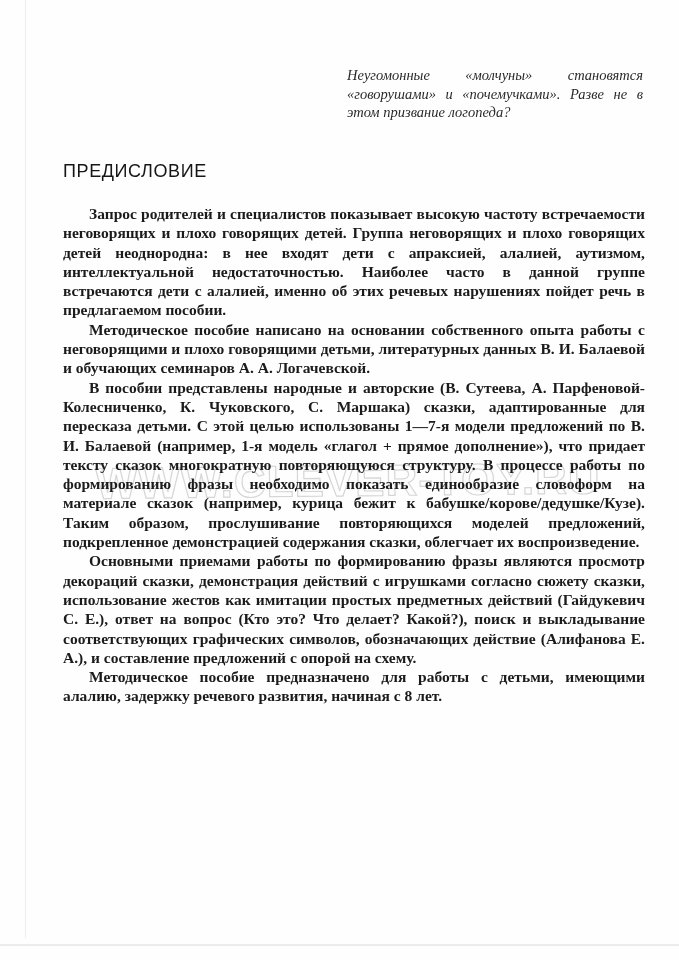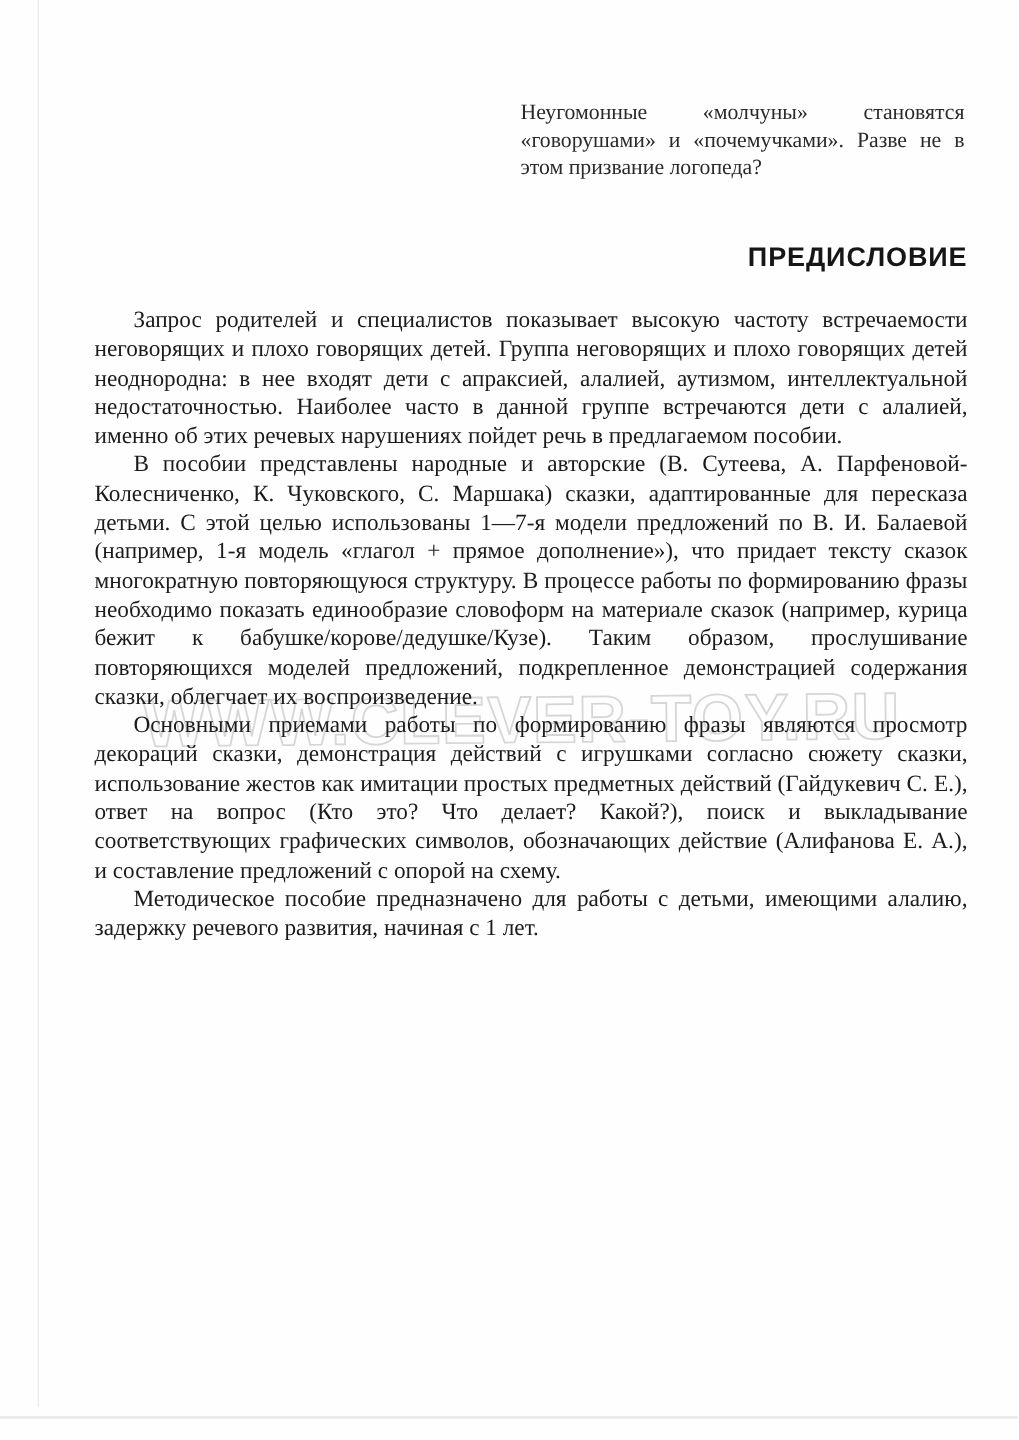--- a/index.html
+++ b/index.html
@@ -31,53 +31,55 @@
     top: 944px;
     width: 679px;
     height: 2px;
     background: #ececec;
   }
   .epigraph {
     position: absolute;
     left: 347px;
     top: 66px;
     width: 296px;
+    font-style: italic;
     font-size: 14.5px;
     line-height: 18.6px;
     text-align: justify;
     color: #2a2a2a;
   }
   .page-title {
     position: absolute;
     left: 63px;
     top: 161px;
     width: 582px;
     margin: 0;
-    text-align: right;
+    text-align: left;
     font-family: "Liberation Sans", sans-serif;
-    font-weight: bold;
+    font-weight: normal;
     font-size: 18px;
     letter-spacing: 0.6px;
     color: #161616;
   }
   .body-text {
     position: absolute;
     left: 63px;
     top: 204px;
     width: 582px;
     font-size: 15.5px;
     line-height: 19.3px;
     text-align: justify;
     hyphens: auto;
     -webkit-hyphens: auto;
     z-index: 1;
   }
   .body-text p {
     margin: 0;
     text-indent: 26px;
+    font-weight: bold;
   }
   .watermark {
     position: absolute;
     left: 48px;
     top: 456px;
     width: 600px;
     text-align: center;
     font-family: "Liberation Sans", sans-serif;
     font-weight: bold;
     font-size: 44px;
@@ -104,20 +106,21 @@
   <div class="edge-left"></div>
 
   <div class="epigraph">Неугомонные «молчуны» становятся «говорушами» и «почемучками». Разве не в этом призвание логопеда?</div>
 
   <h1 class="page-title">ПРЕДИСЛОВИЕ</h1>
 
   <div class="watermark">WWW.CLEVER-TOY.RU</div>
 
   <div class="body-text">
     <p>Запрос родителей и специалистов показывает высокую частоту встречаемости неговорящих и плохо говорящих детей. Группа неговорящих и плохо говорящих детей неоднородна: в нее входят дети с апраксией, алалией, аутизмом, интеллектуальной недостаточностью. Наиболее часто в данной группе встречаются дети с алалией, именно об этих речевых нарушениях пойдет речь в предлагаемом пособии.</p>
+    <p>Методическое пособие написано на основании собственного опыта работы с неговорящими и плохо говорящими детьми, литературных данных В. И. Балаевой и обучающих семинаров А. А. Логачевской.</p>
     <p>В пособии представлены народные и авторские (В. Сутеева, А. Парфеновой-Колесниченко, К. Чуковского, С. Маршака) сказки, адаптированные для пересказа детьми. С этой целью использованы 1—7-я модели предложений по В. И. Балаевой (например, 1-я модель «глагол + прямое дополнение»), что придает тексту сказок многократную повторяющуюся структуру. В процессе работы по формированию фразы необходимо показать единообразие словоформ на материале сказок (например, курица бежит к бабушке/корове/дедушке/Кузе). Таким образом, прослушивание повторяющихся моделей предложений, подкрепленное демонстрацией содержания сказки, облегчает их воспроизведение.</p>
     <p>Основными приемами работы по формированию фразы являются просмотр декораций сказки, демонстрация действий с игрушками согласно сюжету сказки, использование жестов как имитации простых предметных действий (Гайдукевич С. Е.), ответ на вопрос (Кто это? Что делает? Какой?), поиск и выкладывание соответствующих графических символов, обозначающих действие (Алифанова Е. А.), и составление предложений с опорой на схему.</p>
-    <p>Методическое пособие предназначено для работы с детьми, имеющими алалию, задержку речевого развития, начиная с 1 лет.</p>
+    <p>Методическое пособие предназначено для работы с детьми, имеющими алалию, задержку речевого развития, начиная с 8 лет.</p>
   </div>
 
   <div class="edge-bottom"></div>
 
 </div>
 
 </body></html>

